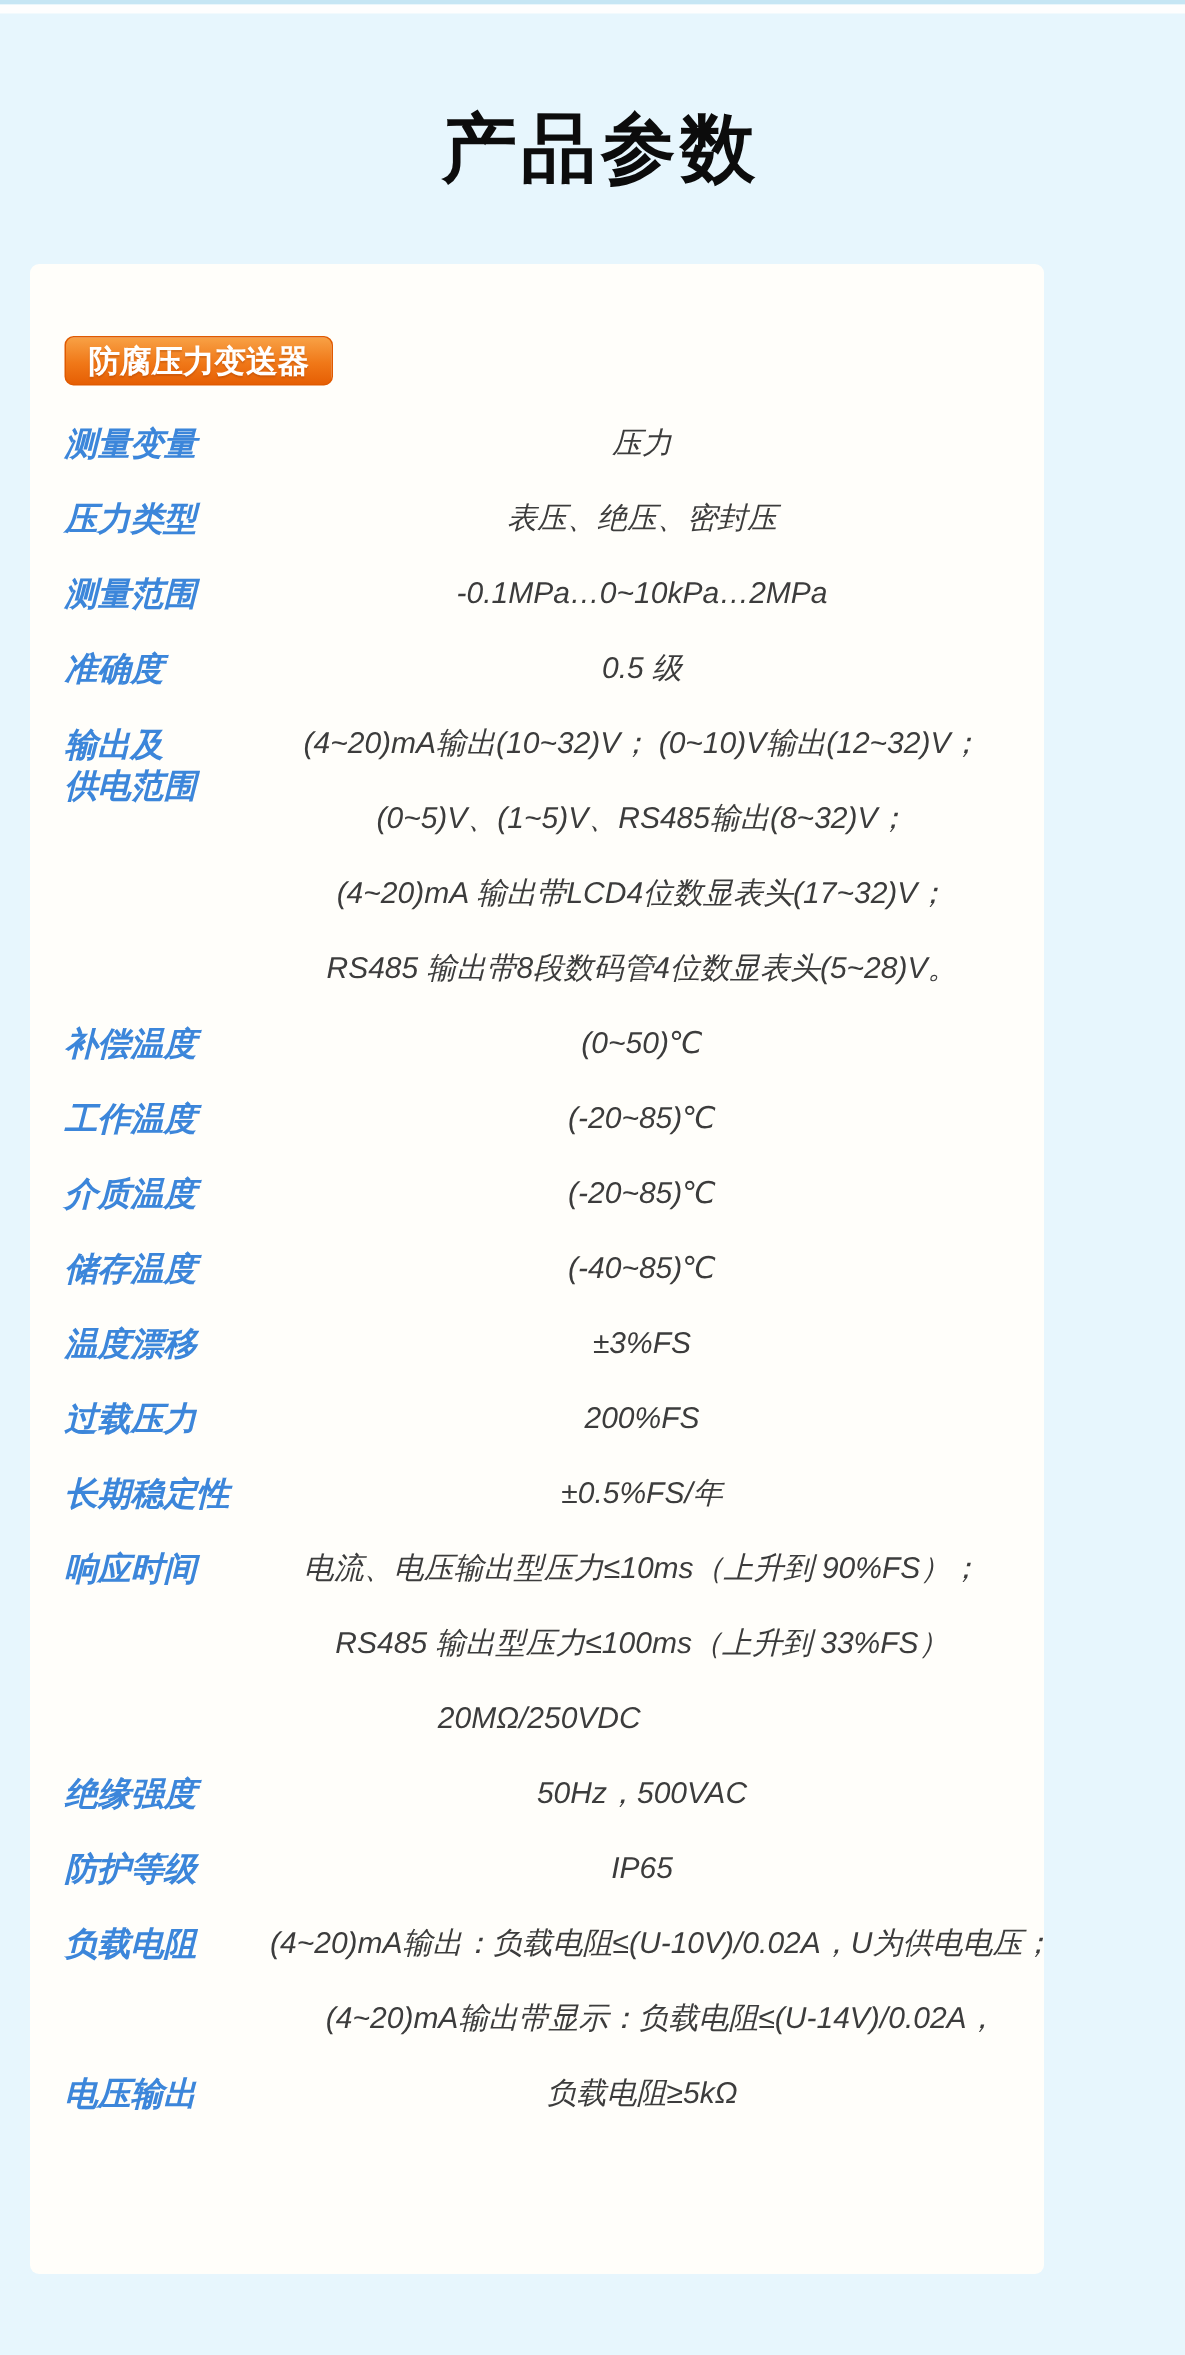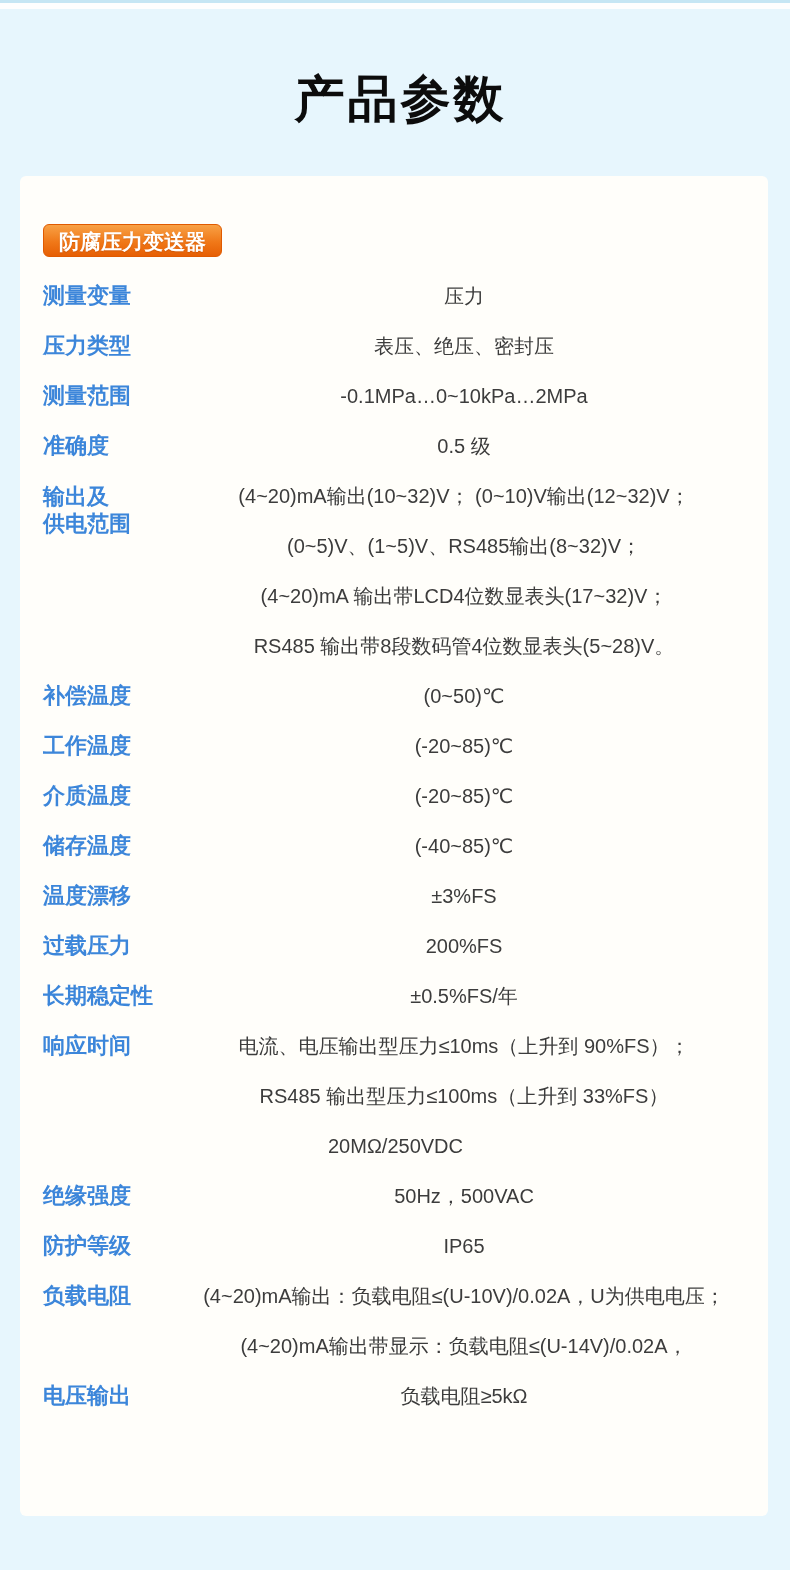--- a/index.html
+++ b/index.html
@@ -26,21 +26,21 @@
     font-weight: 700;
     color: #0c0c0c;
     letter-spacing: 3px;
     padding-left: 11px;
   }
 
   .spec-card {
     position: absolute;
     left: 20px;
     top: 176px;
-    width: 748px;
+    width: 676px;
     height: 1340px;
     background: #fffefa;
     border-radius: 6px;
     padding: 48px 20px 0 23px;
   }
 
   .badge {
     display: inline-block;
     padding: 0 15px;
     height: 33px;
@@ -49,21 +49,21 @@
     font-weight: 700;
     color: #ffffff;
     background: linear-gradient(180deg, #f8a145 0%, #f07818 55%, #e65f04 100%);
     border: 1px solid #e05a00;
     border-radius: 6px;
     text-shadow: 0 1px 1px rgba(160,60,0,0.35);
   }
 
   .rows { margin-top: 14px; }
 
-  .row { display: flex; align-items: flex-start; }
+  .row { display: flex; align-items: flex-start; font-style: italic; }
 
   .row .label {
     width: 137px;
     flex: 0 0 137px;
     color: #3c86da;
     font-size: 22px;
     font-weight: 700;
     line-height: 50px;
     white-space: pre-line;
   }

